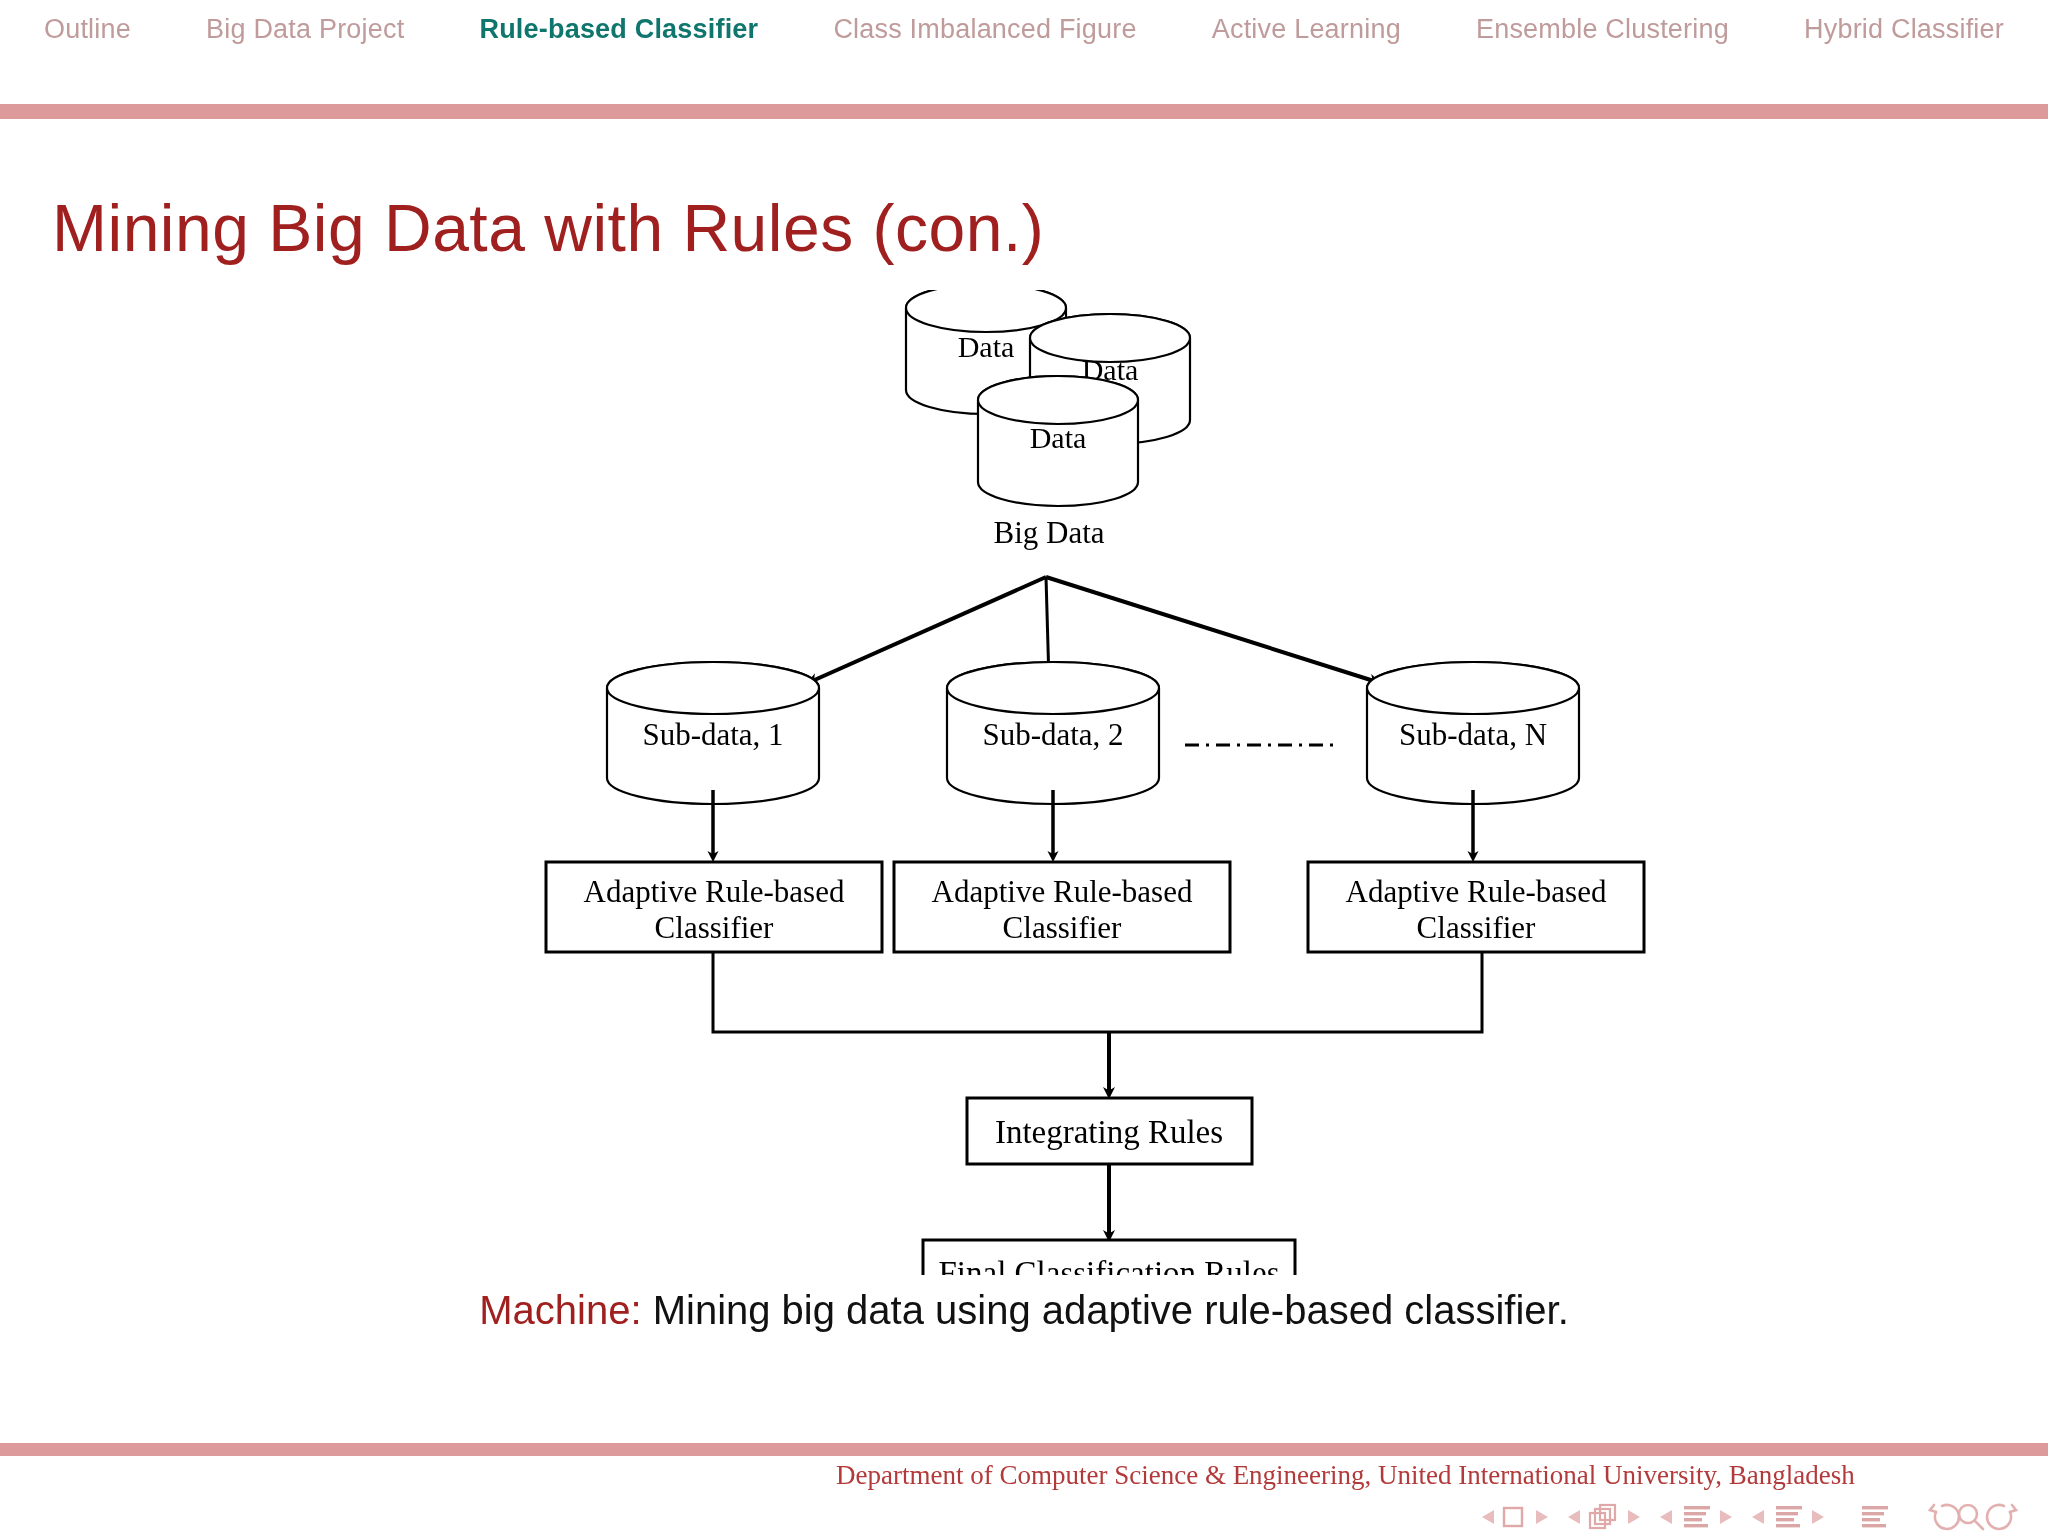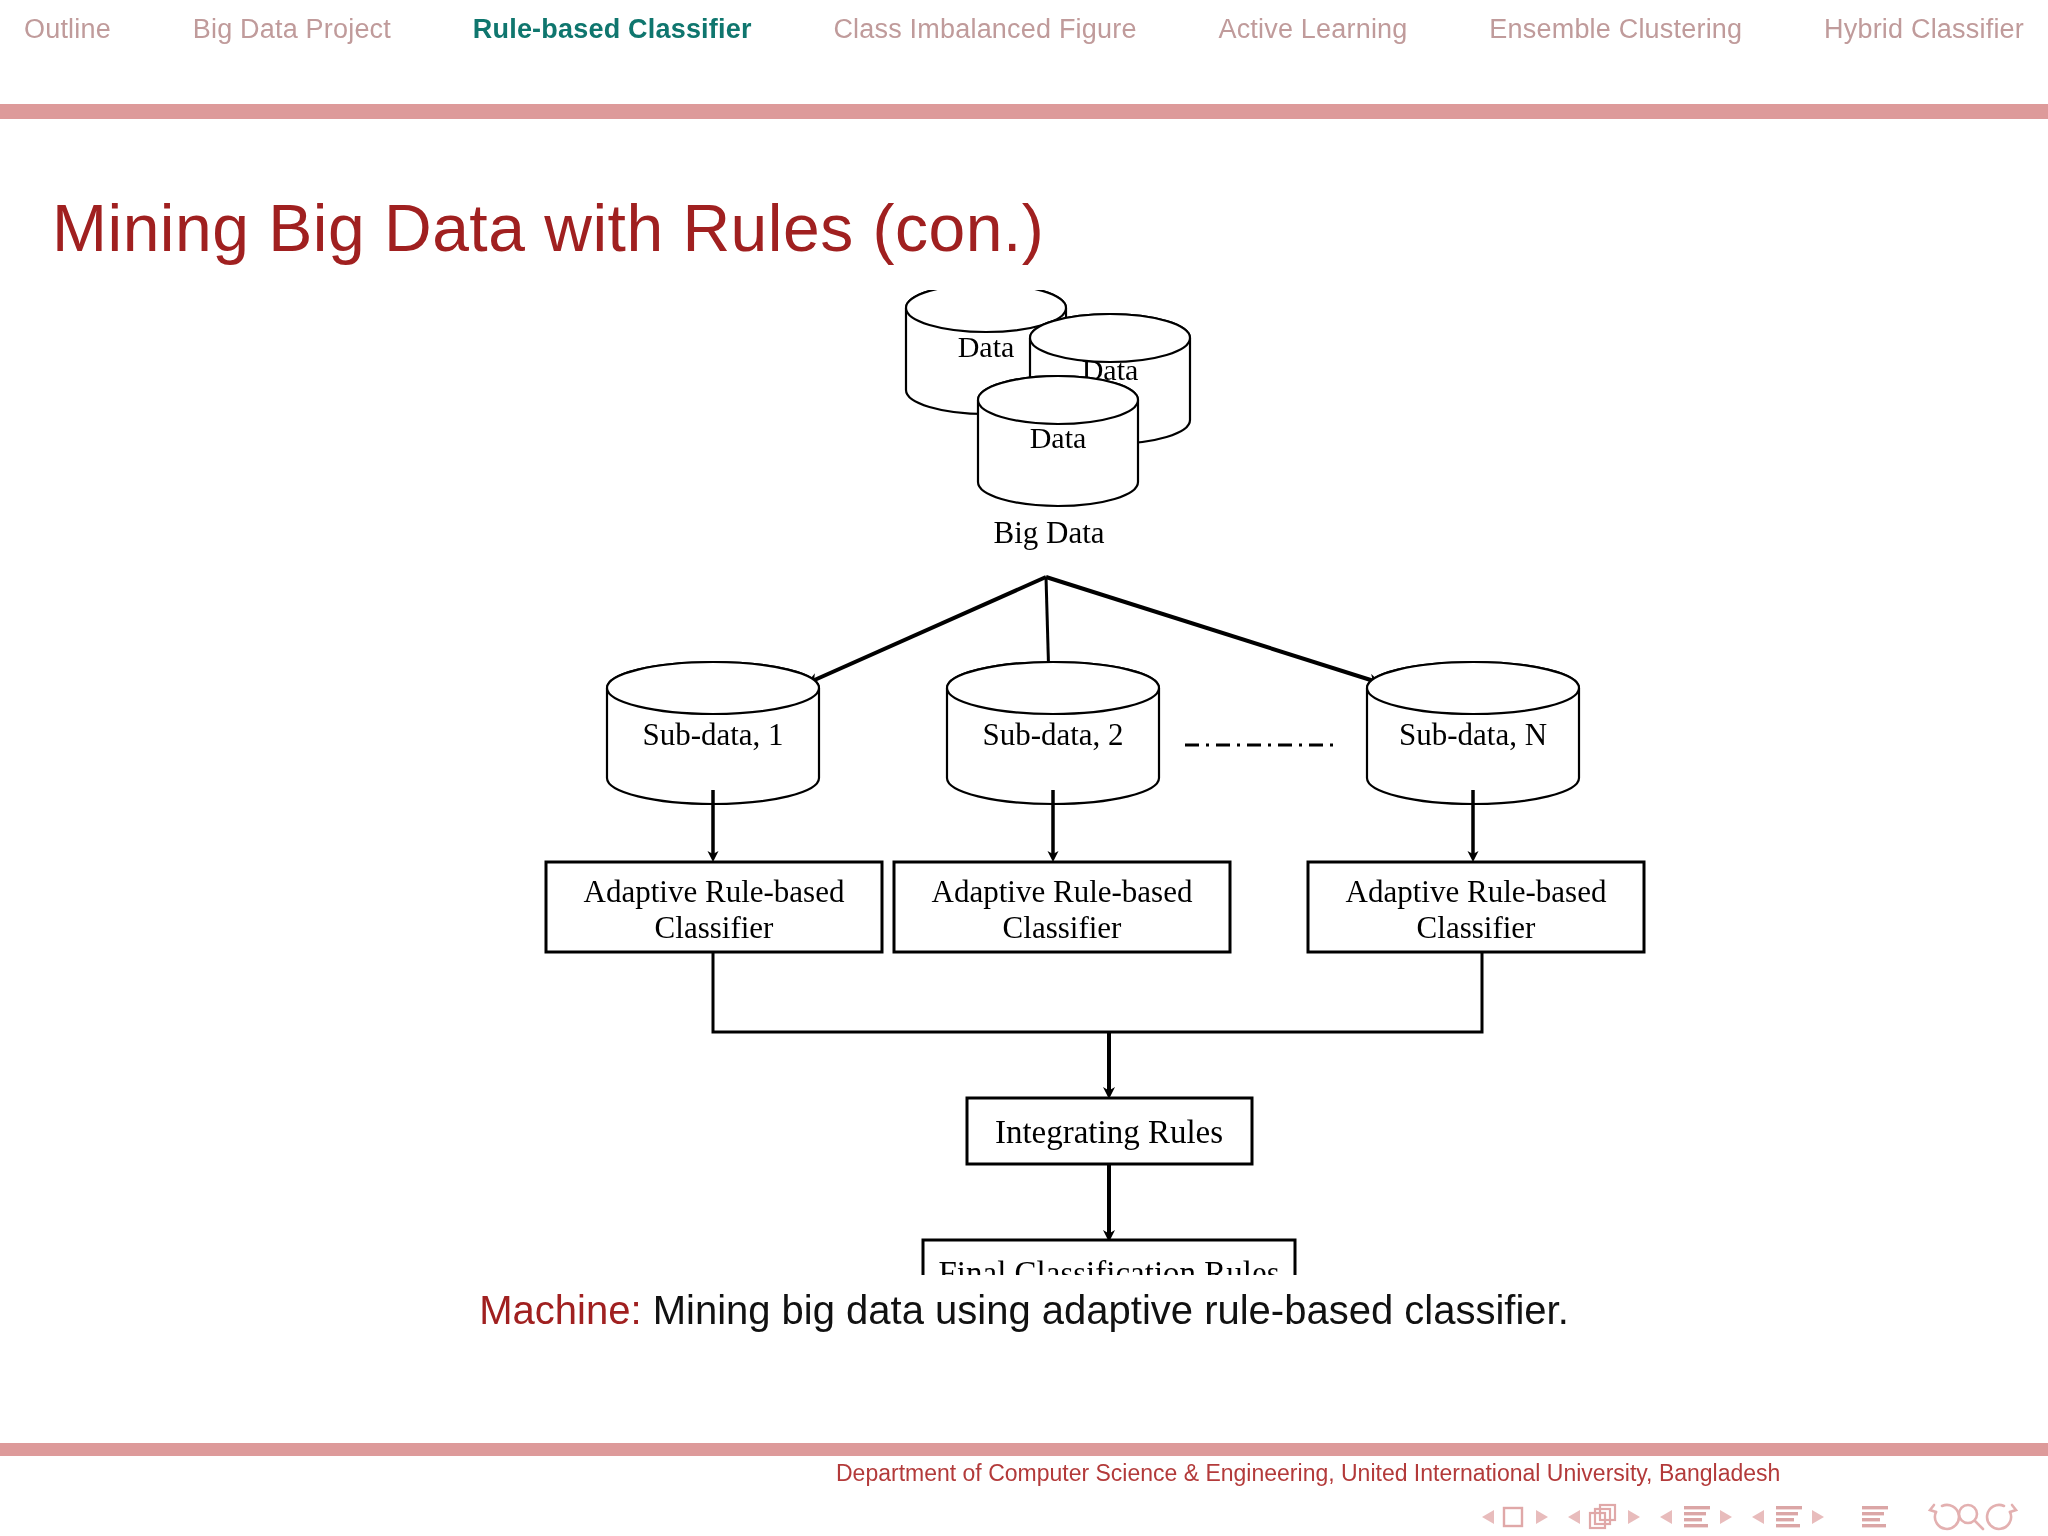--- a/index.html
+++ b/index.html
@@ -18,21 +18,21 @@
 
   
   #topnav {
     position: absolute;
     left: 0; top: 0;
     width: 2048px;
     height: 58px;
     display: flex;
     align-items: center;
     justify-content: space-between;
-    padding: 0 24px;
+    padding: 0 44px;
     box-sizing: border-box;
   }
   .navtab {
     font-size: 27px;
     letter-spacing: 0.2px;
     color: #c09b9b;
     white-space: nowrap;
     font-family: "Liberation Sans", sans-serif;
   }
   .navtab.active {
@@ -107,22 +107,22 @@
     color: #b33a3a;
     font-size: 27px;
     line-height: 36px;
     font-family: "Liberation Sans", sans-serif;
   }
   .foot-center {
     position: absolute;
     left: 836px;
     top: 4px;
     color: #b33a3a;
-    font-size: 23px;
-    font-family: Liberation Sans, sans-serif;
+    font-size: 27px;
+    font-family: Liberation Serif, serif;
     white-space: nowrap;
   }
   #navsyms {
     position: absolute;
     right: 22px;
     top: 44px;
     display: flex;
     align-items: center;
     gap: 0px;
   }

